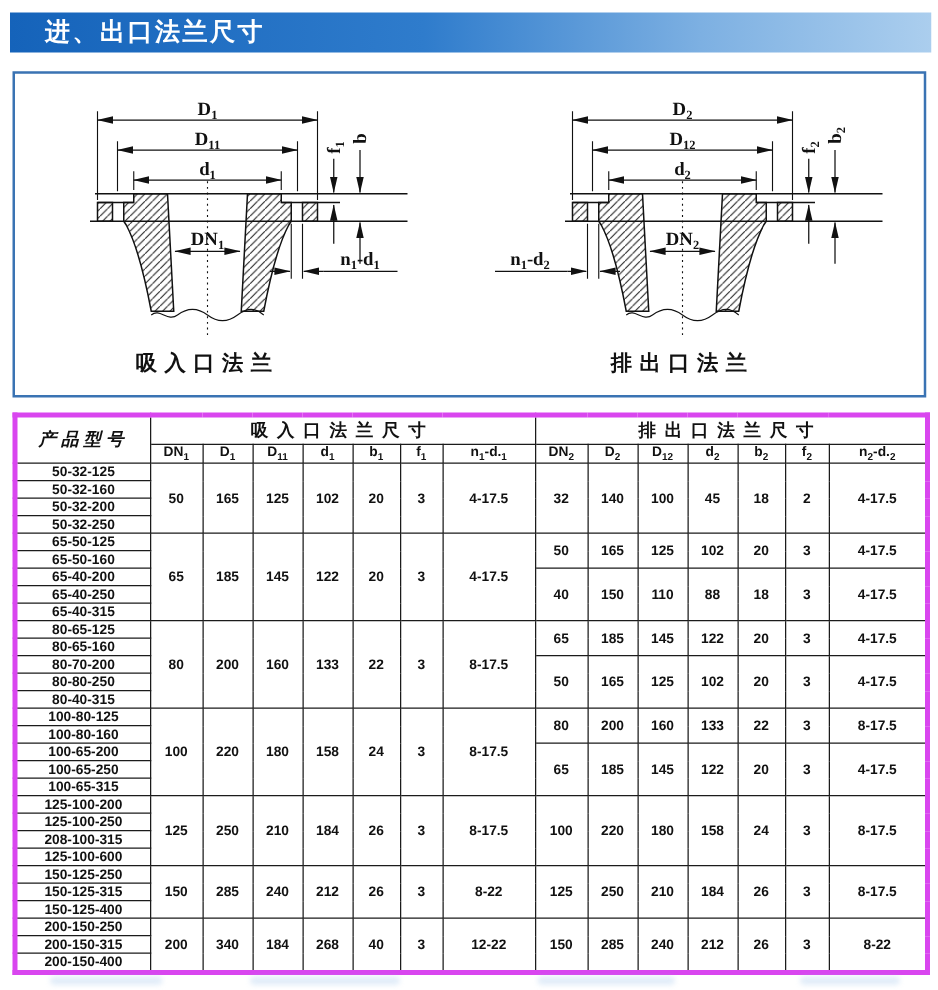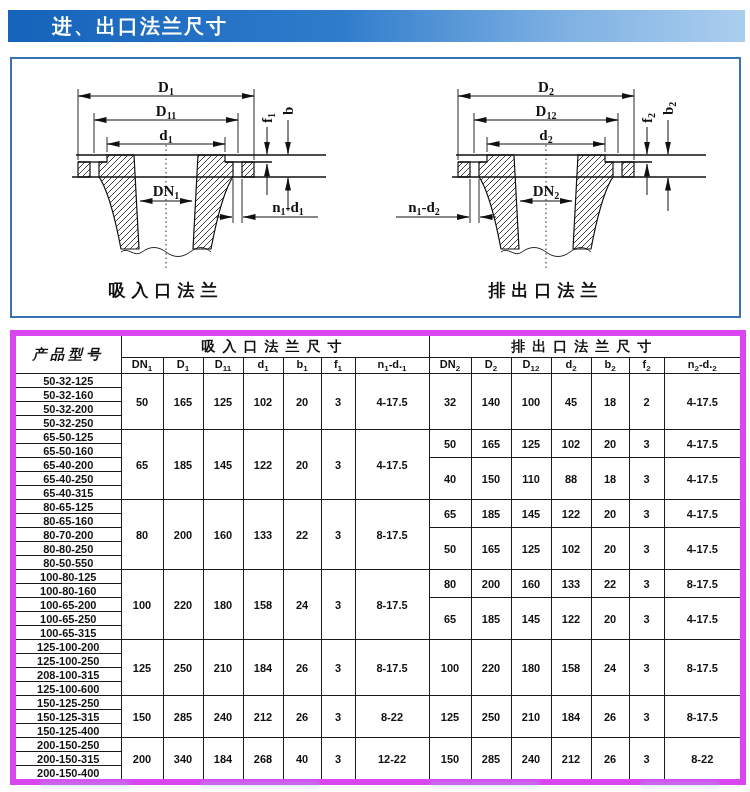--- a/index.html
+++ b/index.html
@@ -2,38 +2,38 @@
 <html><head>
 <meta charset="utf-8">
 <style>
   html,body{margin:0;padding:0;background:#fff;}
   #page{position:relative;width:750px;height:792px;background:#fff;overflow:hidden;
         font-family:"Liberation Sans",sans-serif;}
   
   #banner{position:absolute;left:8px;top:10px;width:737px;height:32px;
           background:linear-gradient(90deg,#1563ba 0%,#2f7ccc 45%,#7db0e2 75%,#abceee 100%);}
   #banner .t{display:inline-block;color:#fff;font-weight:bold;font-size:20px;
-             line-height:32px;padding-left:44px;letter-spacing:2px;}
+             line-height:32px;padding-left:28px;letter-spacing:2px;}
   
   #diagram-panel{position:absolute;left:10px;top:57px;width:727px;height:257px;
                  border:2px solid #3a73b3;background:#fff;}
   .diag{position:absolute;top:6px;}
   #diag-left{left:8px;}
   #diag-right{left:368px;}
   svg text{font-family:"Liberation Serif",serif;font-weight:bold;font-size:15px;fill:#111;}
   svg tspan.sub{font-size:10px;}
   svg .caption{font-size:17px;letter-spacing:6px;}
   .ol{stroke:#111;stroke-width:1.3;fill:none;}
   .thin{stroke:#111;stroke-width:0.9;fill:none;}
   .dim{stroke:#111;stroke-width:1;fill:none;}
   .cl{stroke:#111;stroke-width:0.9;stroke-dasharray:1.5 3;fill:none;}
   .piece{stroke:#111;stroke-width:1.2;}
   
   #spec-table{position:absolute;left:10px;top:330px;width:730px;border-collapse:collapse;
-              table-layout:fixed;border:6px solid #d946ef;}
+              table-layout:fixed;border:4px solid #d946ef;}
   #spec-table th,#spec-table td{border:1px solid #1b1b1b;text-align:center;padding:0;
               color:#111;font-weight:bold;white-space:nowrap;overflow:hidden;}
   #spec-table thead tr.main th{height:21px;font-size:14px;}
   #spec-table th.cn{font-family:"Liberation Serif",serif;letter-spacing:7px;}
   #spec-table th.prod{letter-spacing:4px;font-style:italic;}
   #spec-table thead tr.sub th{height:14px;font-size:11px;font-weight:bold;}
   #spec-table tbody td{height:13px;font-size:11px;line-height:12px;}
   #spec-table sub{font-size:8px;}
   
   .smudge{position:absolute;height:7px;border-radius:4px;background:rgba(160,196,235,0.30);filter:blur(2px);}
@@ -300,21 +300,21 @@
           <td rowspan="3">125</td>
           <td rowspan="3">102</td>
           <td rowspan="3">20</td>
           <td rowspan="3">3</td>
           <td rowspan="3">4-17.5</td>
         </tr>
         <tr>
           <td>80-80-250</td>
         </tr>
         <tr>
-          <td>80-50-550</td>
+          <td>80-40-315</td>
         </tr>
         <tr>
           <td>100-80-125</td>
           <td rowspan="5">100</td>
           <td rowspan="5">220</td>
           <td rowspan="5">180</td>
           <td rowspan="5">158</td>
           <td rowspan="5">24</td>
           <td rowspan="5">3</td>
           <td rowspan="5">8-17.5</td>

